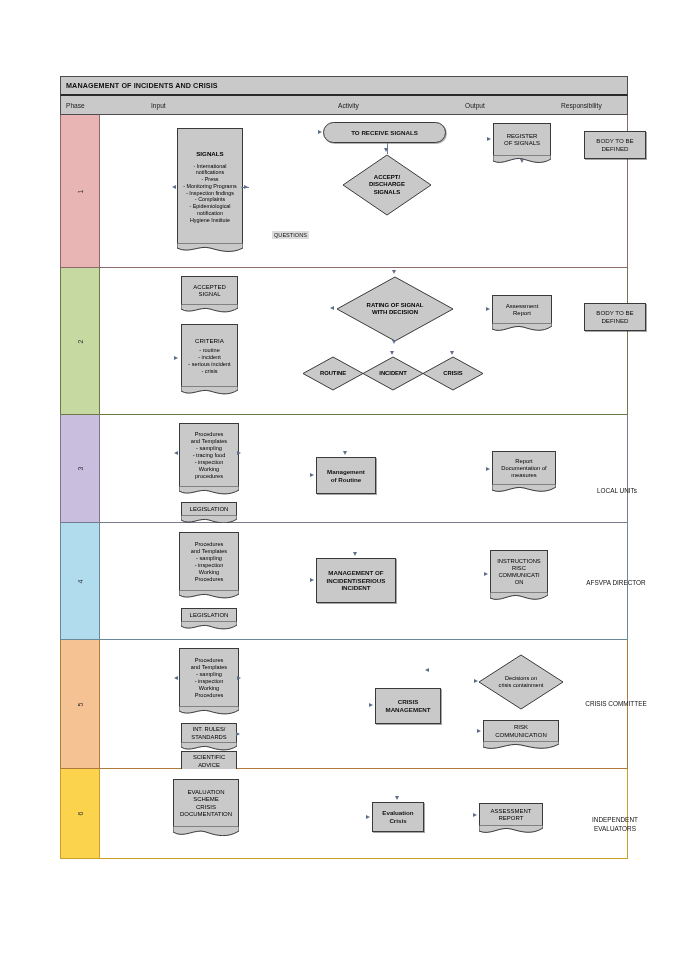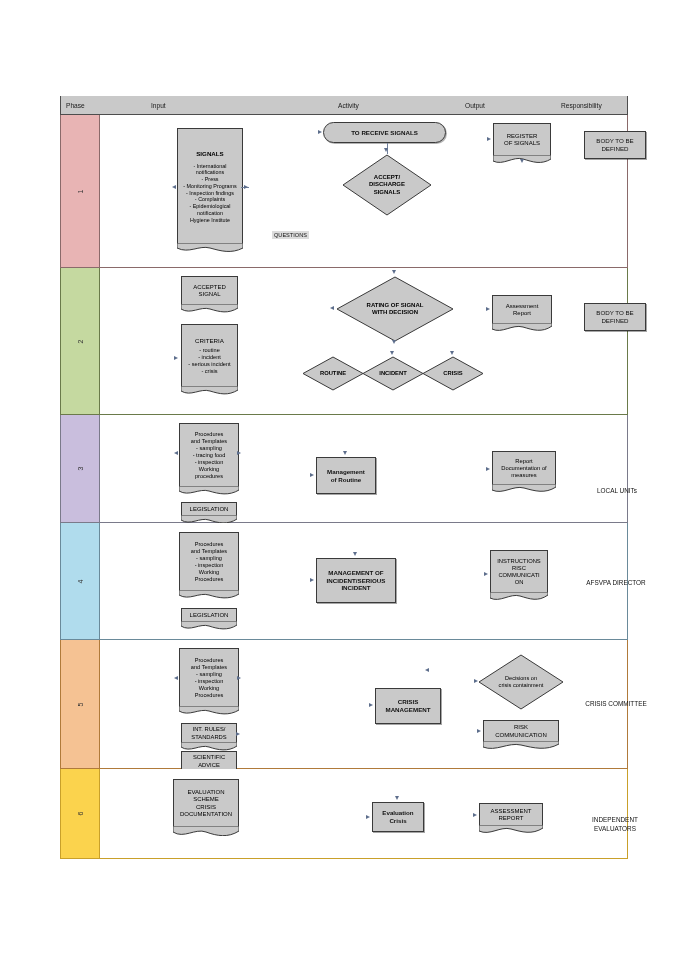--- a/index.html
+++ b/index.html
@@ -44,20 +44,23 @@
   .ahead.l{border-top:2.5px solid transparent;border-bottom:2.5px solid transparent;border-right:4px solid #5d6e8c;}
   .ahead.d{border-left:2.5px solid transparent;border-right:2.5px solid transparent;border-top:4px solid #5d6e8c;}
 
   .resp{position:absolute;font-size:6.4px;color:#111;text-align:center;line-height:1.4;}
 </style>
 </head>
 <body>
 
 <div id="sheet">
 
+  <div class="title-bar">
+    <span>MANAGEMENT OF INCIDENTS AND CRISIS</span>
+  </div>
 
   <div class="col-head">
     <span style="left:5px">Phase</span>
     <span style="left:90px">Input</span>
     <span style="left:277px">Activity</span>
     <span style="left:404px">Output</span>
     <span style="left:500px">Responsibility</span>
   </div>
 
   <div class="row" style="top:39px;height:153px;border:1px solid #8a6a6a;border-top:none;">

